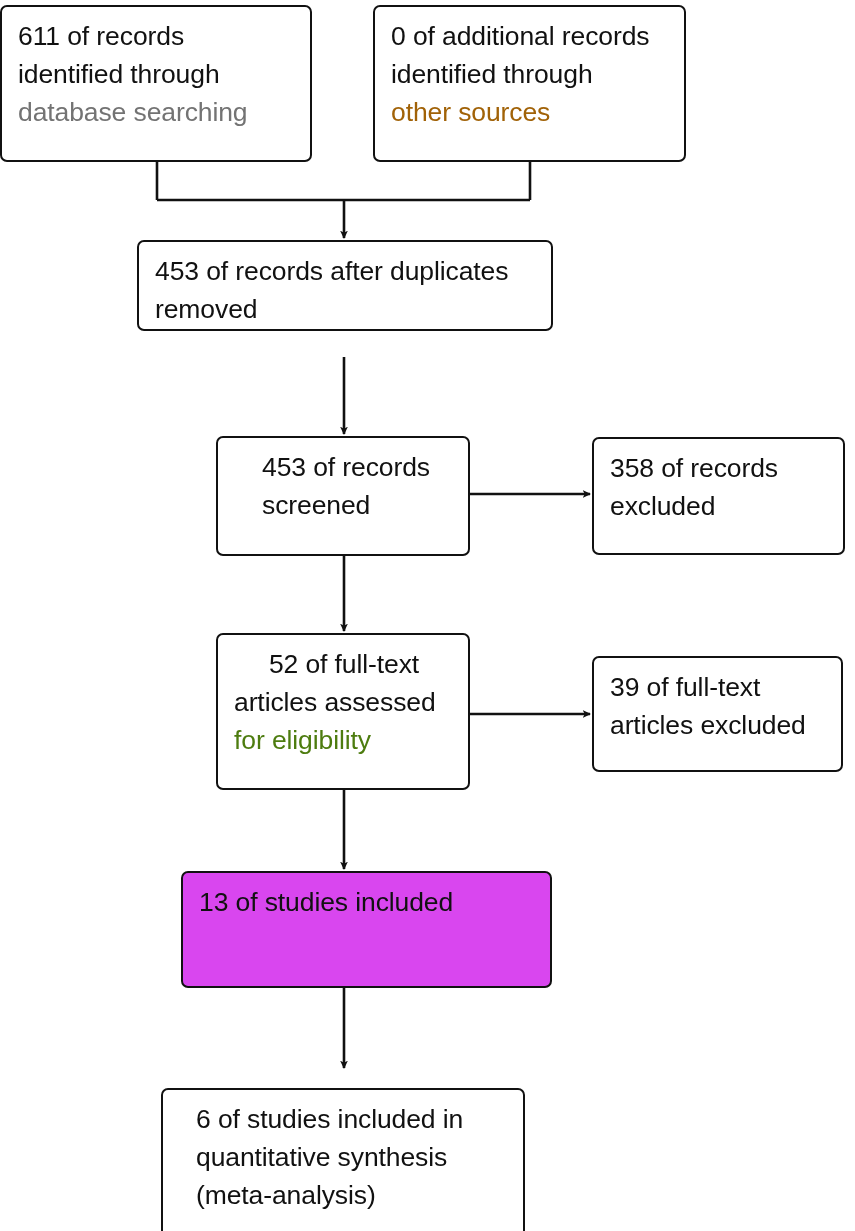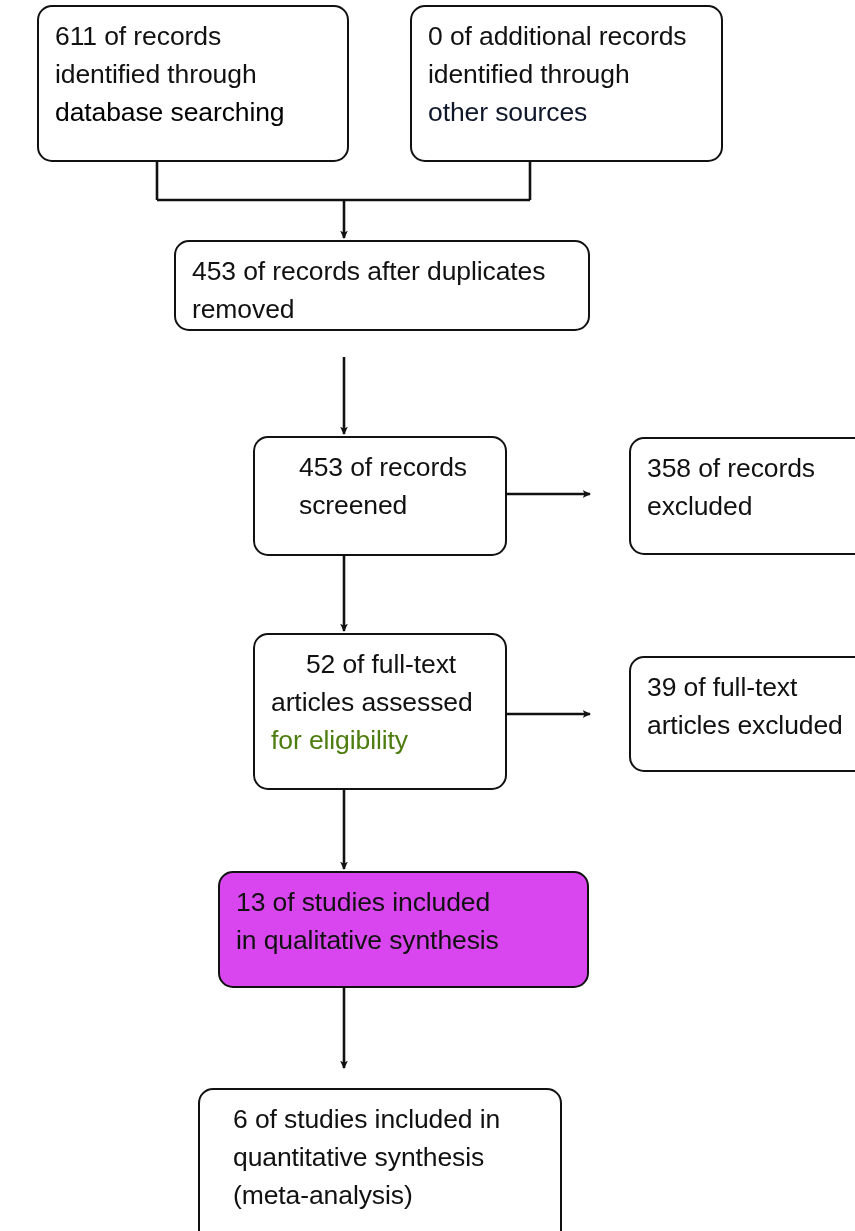--- a/index.html
+++ b/index.html
@@ -15,24 +15,23 @@
     width: 855px;
     height: 1231px;
     background: #ffffff;
     overflow: hidden;
   }
   .flow-box {
     position: absolute;
     box-sizing: border-box;
     background: #ffffff;
     border: 2.5px solid #111111;
-    border-radius: 15px;
+    border-radius: 7px;
     padding: 10px 14px 10px 16px;
     display: block;
-    margin-left: 37px;
   }
   .flow-box .line {
     display: block;
     font-size: 26.5px;
     line-height: 38px;
     color: #111111;
     white-space: pre;
     letter-spacing: -0.1px;
   }
   .edges {
@@ -73,27 +72,27 @@
     <path d="M470,714 L590,714" stroke="#111111" stroke-width="2.6" fill="none" marker-end="url(#arrow)"></path>
 
     <path d="M344,790 L344,869" stroke="#111111" stroke-width="2.6" fill="none" marker-end="url(#arrow)"></path>
 
     <path d="M344,988 L344,1068" stroke="#111111" stroke-width="2.6" fill="none" marker-end="url(#arrow)"></path>
   </svg>
 
   <div class="flow-box" style="left: 0px; top: 5px; width: 312px; height: 157px; border-color: rgb(17, 17, 17); background: rgb(255, 255, 255);">
     <span class="line" style="color: rgb(17, 17, 17);">611 of records</span>
     <span class="line" style="color: rgb(17, 17, 17);">identified through</span>
-    <span class="line" style="color: #000000;">database searching</span>
+    <span class="line" style="color: #737373;">database searching</span>
   </div>
 
   <div class="flow-box" style="left: 373px; top: 5px; width: 313px; height: 157px; border-color: rgb(17, 17, 17); background: rgb(255, 255, 255);">
     <span class="line" style="color: rgb(17, 17, 17);">0 of additional records</span>
     <span class="line" style="color: rgb(17, 17, 17);">identified through</span>
-    <span class="line" style="color: #0f172a;">other sources</span>
+    <span class="line" style="color: #a16207;">other sources</span>
   </div>
 
   <div class="flow-box" style="left: 137px; top: 240px; width: 416px; height: 91px; border-color: rgb(17, 17, 17); background: rgb(255, 255, 255);">
     <span class="line" style="color: rgb(17, 17, 17);">453 of records after duplicates</span>
     <span class="line" style="color: rgb(17, 17, 17);">removed</span>
   </div>
 
   <div class="flow-box" style="left: 216px; top: 436px; width: 254px; height: 120px; border-color: rgb(17, 17, 17); background: rgb(255, 255, 255); padding-left: 44px;">
     <span class="line" style="color: rgb(17, 17, 17);">453 of records</span>
     <span class="line" style="color: rgb(17, 17, 17);">screened</span>
@@ -110,21 +109,20 @@
     <span class="line" style="color: #4d7c0f;">for eligibility</span>
   </div>
 
   <div class="flow-box" style="left: 592px; top: 656px; width: 251px; height: 116px; border-color: rgb(17, 17, 17); background: rgb(255, 255, 255);">
     <span class="line" style="color: rgb(17, 17, 17);">39 of full-text</span>
     <span class="line" style="color: rgb(17, 17, 17);">articles excluded</span>
   </div>
 
   <div class="flow-box" style="left: 181px; top: 871px; width: 371px; height: 117px; border-color: rgb(17, 17, 17); background: #d946ef;">
     <span class="line" style="color: rgb(17, 17, 17);">13 of studies included</span>
-    <span class="line" style="color: rgb(17, 17, 17);">in qualitative synthesis</span>
   </div>
 
   <div class="flow-box" style="left: 161px; top: 1088px; width: 364px; height: 190px; border-color: rgb(17, 17, 17); background: rgb(255, 255, 255); padding-left: 33px;">
     <span class="line" style="color: rgb(17, 17, 17);">6 of studies included in</span>
     <span class="line" style="color: rgb(17, 17, 17);">quantitative synthesis</span>
     <span class="line" style="color: rgb(17, 17, 17);">(meta-analysis)</span>
   </div>
 
 </div>
 

